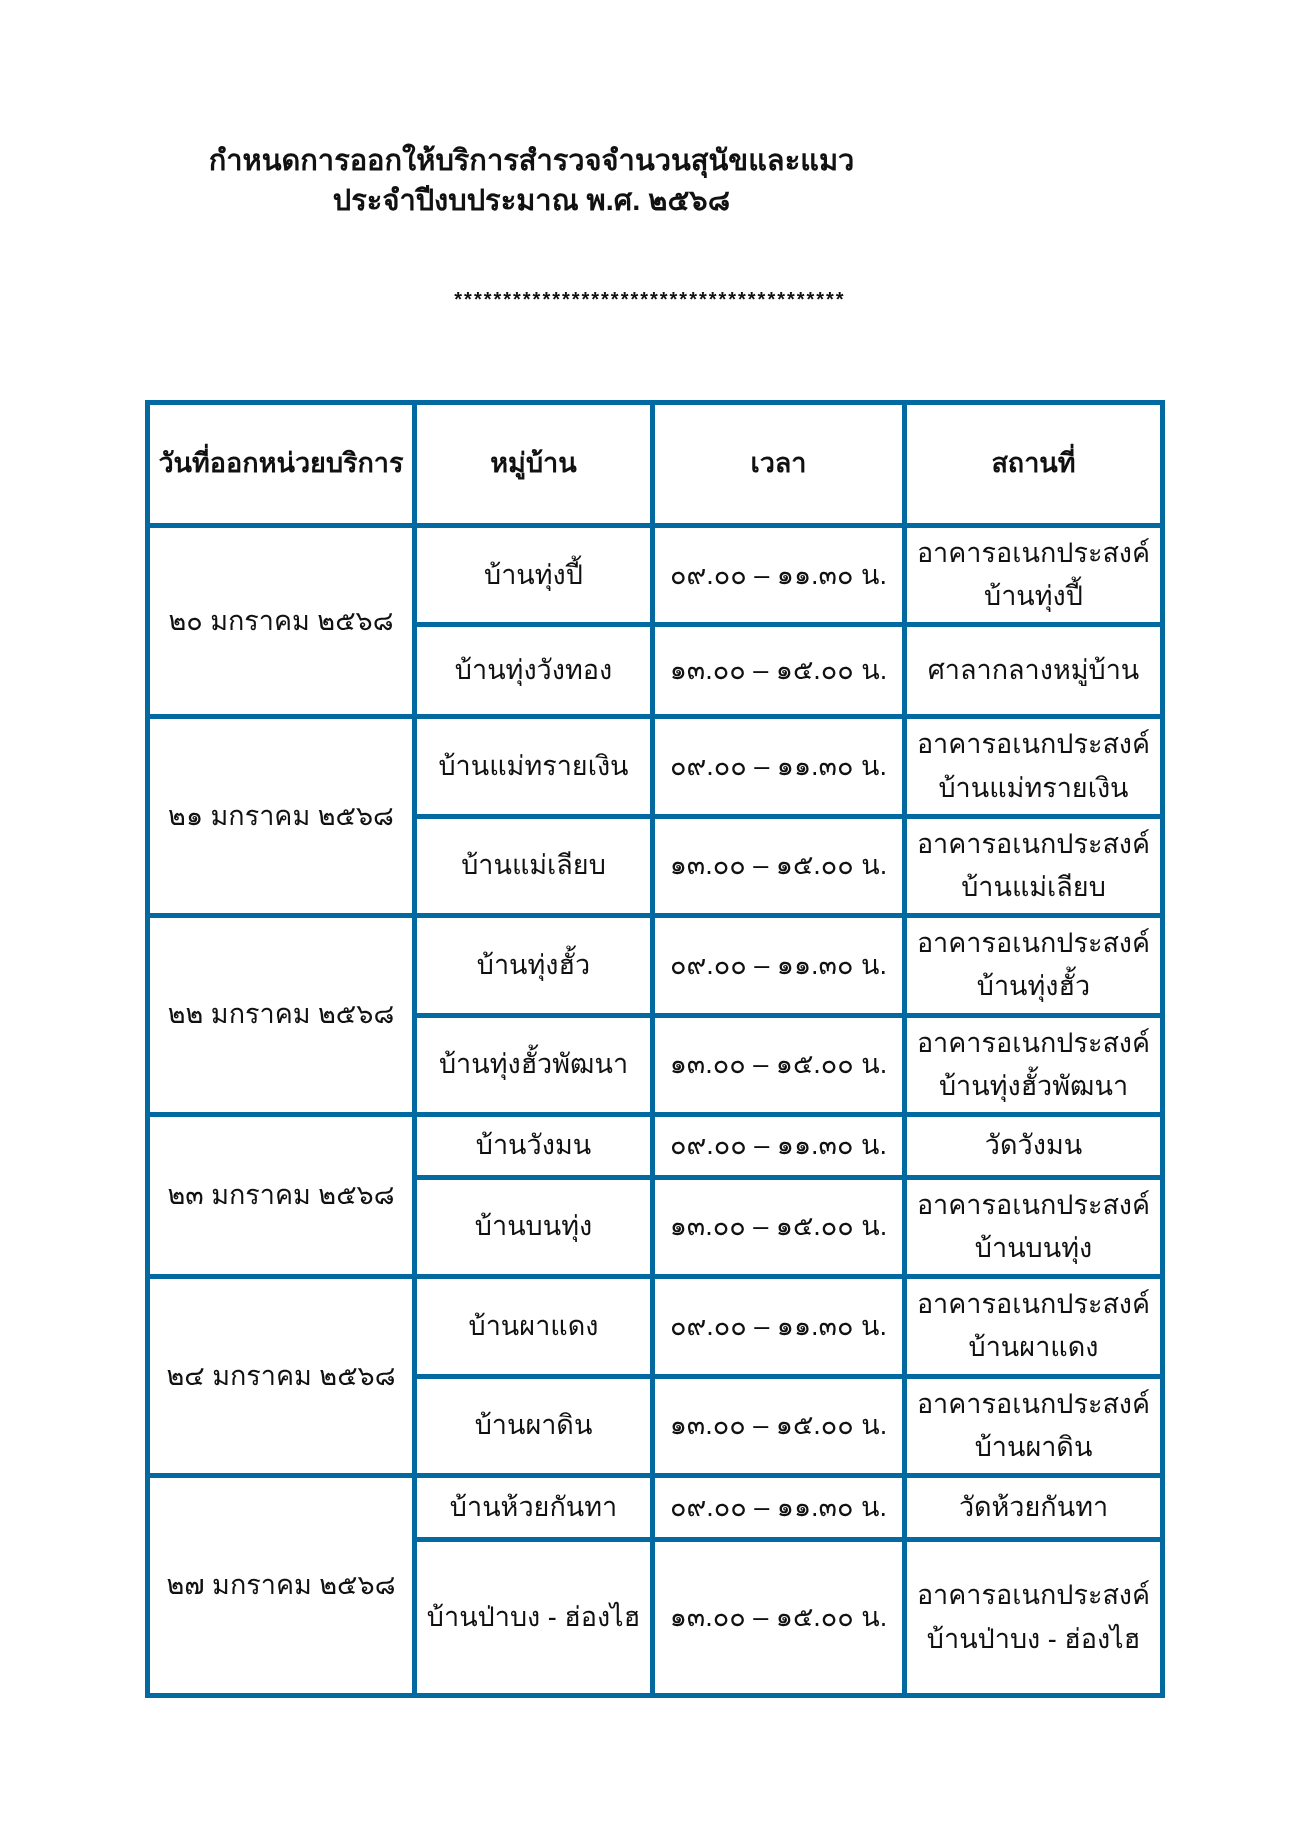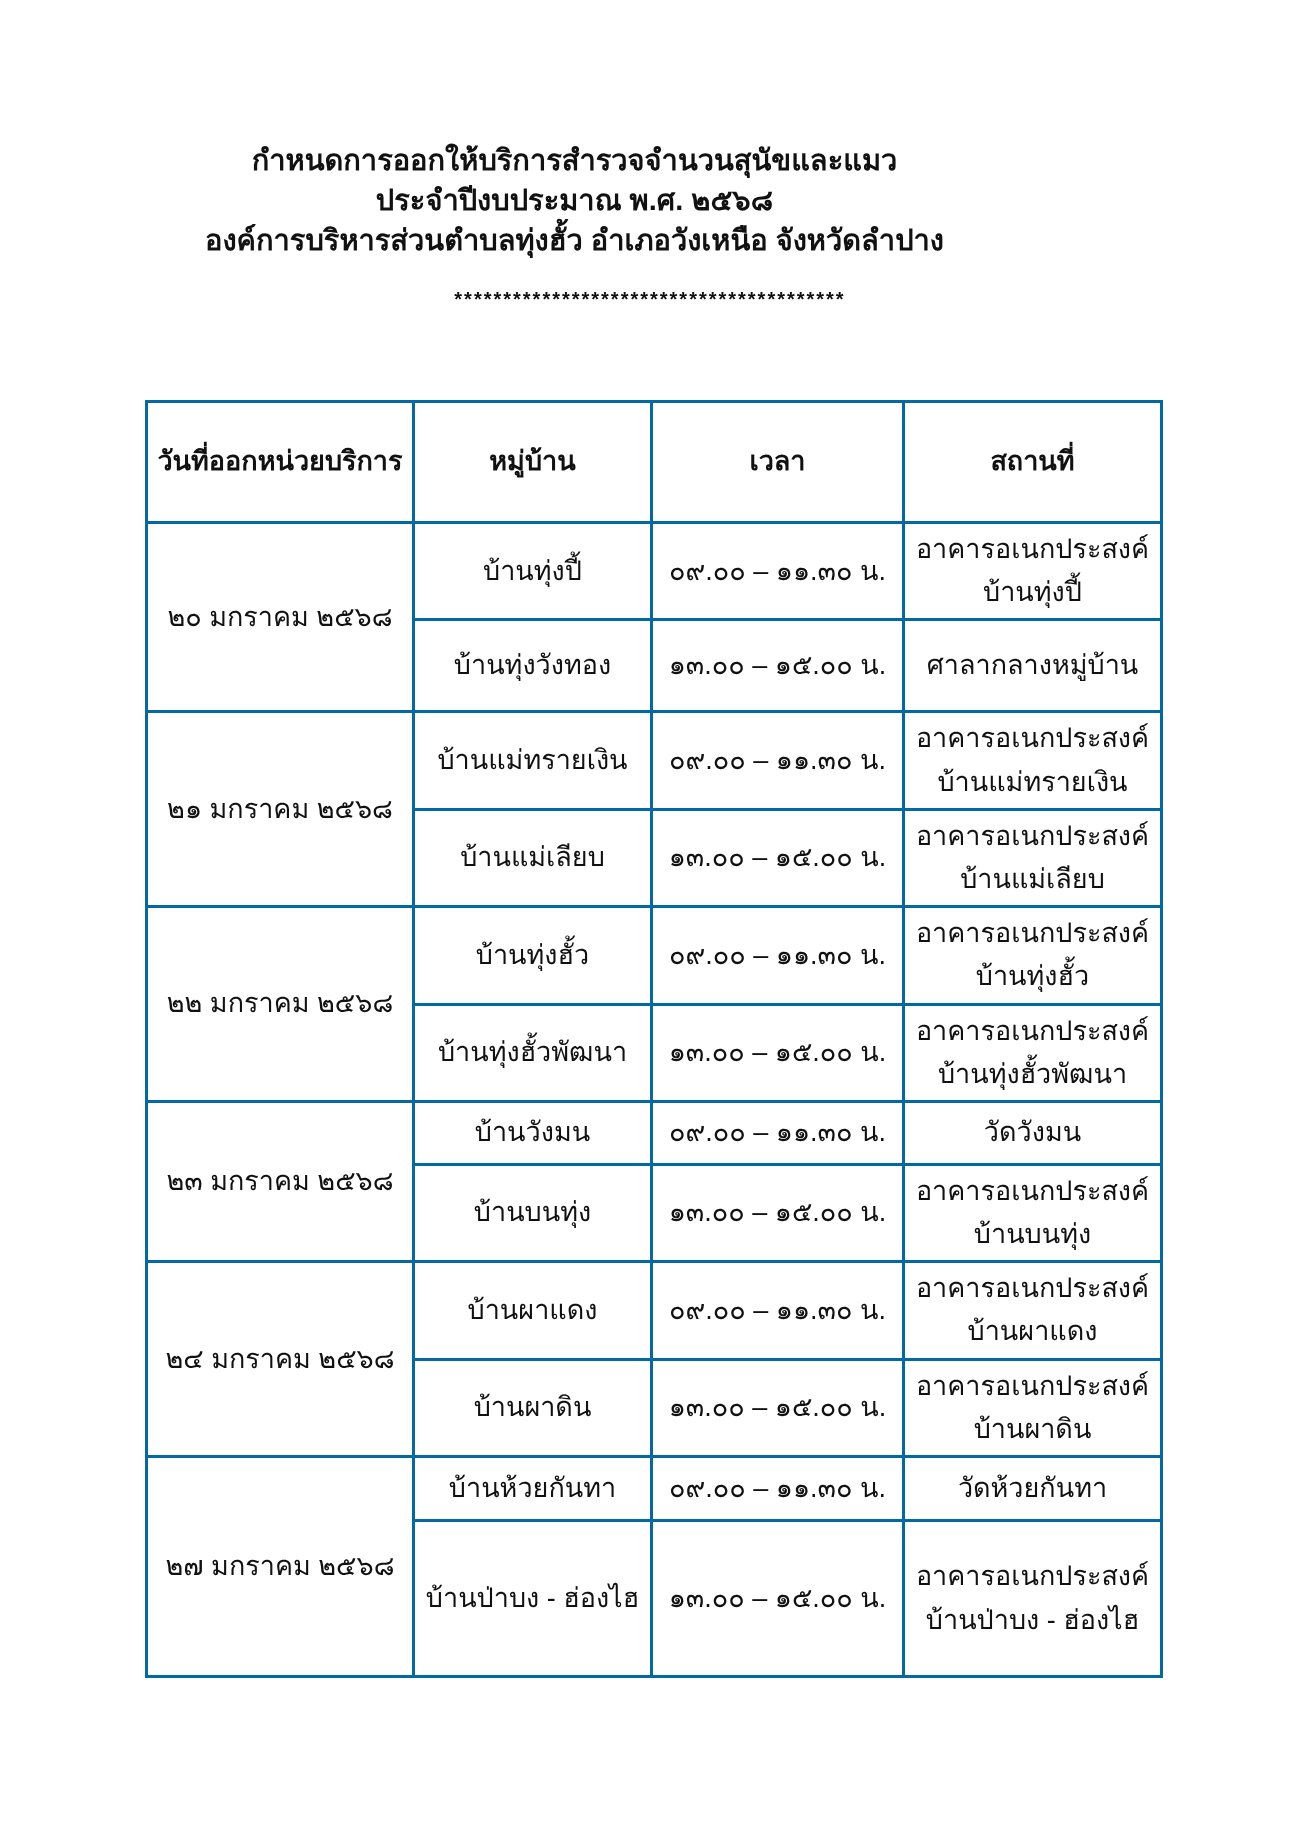--- a/index.html
+++ b/index.html
@@ -19,21 +19,20 @@
   .title-block {
     position: absolute;
     top: 140px;
     left: 0;
     width: 1063px;
     text-align: center;
     font-size: 29px;
     font-weight: bold;
     line-height: 40px;
     color: #111111;
-    margin-left: 43px;
   }
   .stars-line {
     position: absolute;
     top: 288px;
     left: 0;
     width: 1300px;
     text-align: center;
     font-size: 20px;
     font-weight: bold;
     letter-spacing: 2px;
@@ -42,21 +41,21 @@
   table.doc-table {
     position: absolute;
     left: 145px;
     top: 400px;
     width: 1015px;
     border-collapse: collapse;
     table-layout: fixed;
     border: 2px solid #1a1a1a;
   }
   .doc-table th, .doc-table td {
-    border: 3px solid #0369a1;
+    border: 5px solid #0369a1;
     text-align: center;
     vertical-align: middle;
     font-size: 27px;
     padding: 4px 8px;
     line-height: 1.6;
     color: #111111;
     overflow: hidden;
   }
   .doc-table th {
     font-weight: bold;
@@ -75,21 +74,20 @@
   col.c-location { width: 258px; }
 </style>
 </head>
 <body>
 
 <div class="page">
 
   <div class="title-block">
     <div>กำหนดการออกให้บริการสำรวจจำนวนสุนัขและแมว</div>
     <div>ประจำปีงบประมาณ พ.ศ. ๒๕๖๘</div>
-    <div>องค์การบริหารส่วนตำบลทุ่งฮั้ว อำเภอวังเหนือ จังหวัดลำปาง</div>
   </div>
 
   <div class="stars-line">****************************************</div>
 
   <table class="doc-table">
     <colgroup>
       <col class="c-date">
         <col class="c-village">
         <col class="c-time">
         <col class="c-location">

